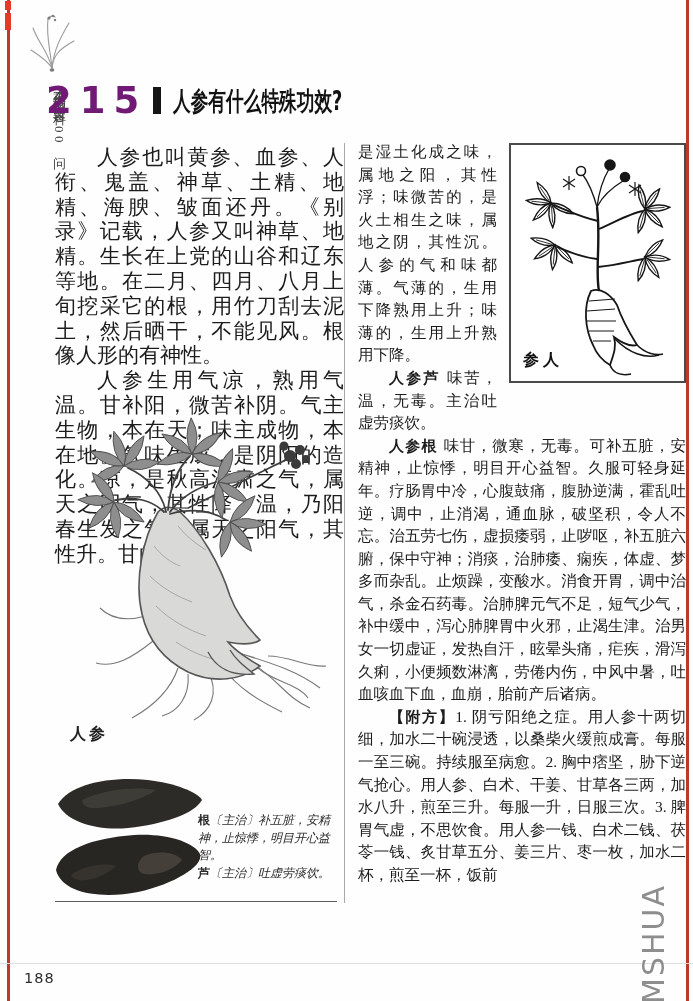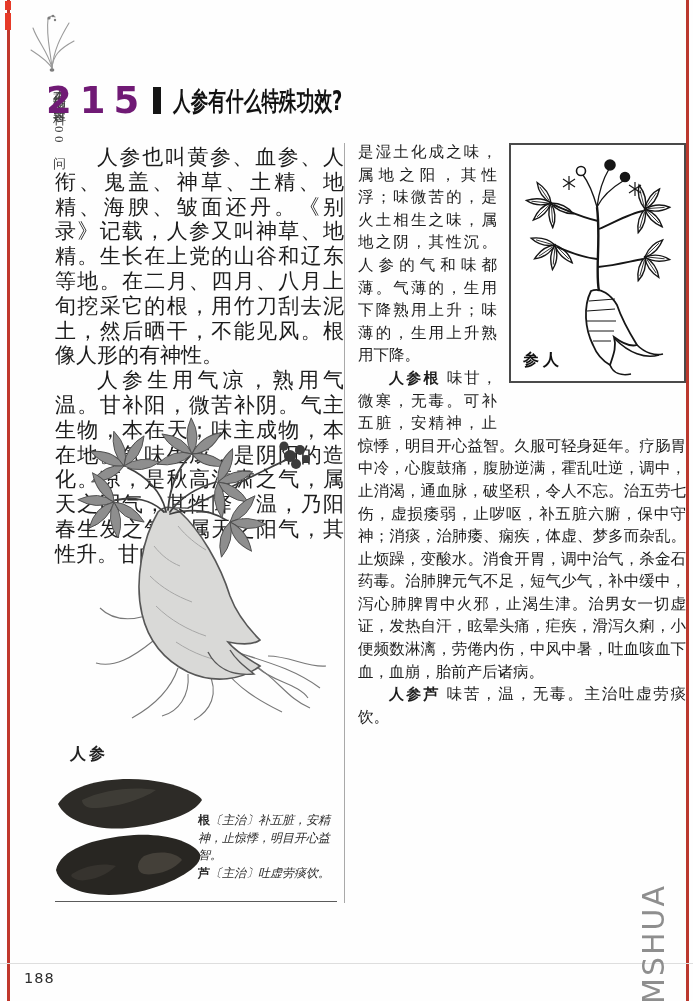--- a/index.html
+++ b/index.html
@@ -40,21 +40,21 @@
   }
 
   
   .left-col{position:absolute;left:55px;top:145px;width:289px;
     font-size:21px;line-height:24.8px;text-align:justify;}
   .left-col p{margin:0;text-indent:2em;}
 
   .ginseng-draw{position:absolute;left:58px;top:416px;width:276px;height:308px;}
   .ill-label{position:absolute;left:70px;top:724px;
     font-family:"DejaVu Sans","Liberation Sans",sans-serif;font-weight:bold;
-    font-size:16px;color:#222;letter-spacing:3px;margin-top:20px;}
+    font-size:16px;color:#222;letter-spacing:3px;}
 
   .photo{position:absolute;left:52px;top:774px;width:158px;height:126px;}
   .photo-caption{position:absolute;left:198px;top:812px;width:138px;
     font-size:12px;line-height:17.5px;color:#2a2a2a;font-style:italic;}
   .photo-caption .cap-head{font-weight:bold;font-style:normal;
     font-family:"DejaVu Sans","Liberation Sans",sans-serif;}
   .photo-rule{position:absolute;left:55px;top:901px;width:282px;height:1px;background:#5a5a5a;}
 
   .page-num{position:absolute;left:24px;top:924px;
     font-family:"DejaVu Sans","Liberation Sans",sans-serif;
@@ -313,19 +313,20 @@
         </g>
         <g stroke="#161616" stroke-width="1.6" fill="none">
           <path d="M93,216 C96,224 104,227 114,225"></path>
           <path d="M98,190 C112,204 128,210 142,206"></path>
           <path d="M120,196 C128,204 138,207 146,205"></path>
         </g>
       </svg>
       <div class="box-label">参人</div>
     </div>
     <p class="cont"><span class="rc-head"></span><span>是湿土化成之味，属地之阳，其性浮；味微苦的，是火土相生之味，属地之阴，其性沉。人参的气和味都薄。气薄的，生用下降熟用上升；味薄的，生用上升熟用下降。</span></p>
+    <p><span class="rc-head spaced">人参芦</span><span>味苦，温，无毒。主治吐虚劳痰饮。</span></p>
     <p><span class="rc-head spaced">人参根</span><span>味甘，微寒，无毒。可补五脏，安精神，止惊悸，明目开心益智。久服可轻身延年。疗肠胃中冷，心腹鼓痛，腹胁逆满，霍乱吐逆，调中，止消渴，通血脉，破坚积，令人不忘。治五劳七伤，虚损痿弱，止哕呕，补五脏六腑，保中守神；消痰，治肺痿、痫疾，体虚、梦多而杂乱。止烦躁，变酸水。消食开胃，调中治气，杀金石药毒。治肺脾元气不足，短气少气，补中缓中，泻心肺脾胃中火邪，止渴生津。治男女一切虚证，发热自汗，眩晕头痛，疟疾，滑泻久痢，小便频数淋漓，劳倦内伤，中风中暑，吐血咳血下血，血崩，胎前产后诸病。</span></p>
-    <p><span class="rc-head spaced">人参芦</span><span>味苦，温，无毒。主治吐虚劳痰饮。</span></p>
+    <p><span class="rc-head">【附方】</span><span>1. 阴亏阳绝之症。用人参十两切细，加水二十碗浸透，以桑柴火缓煎成膏。每服一至三碗。持续服至病愈。2. 胸中痞坚，胁下逆气抢心。用人参、白术、干姜、甘草各三两，加水八升，煎至三升。每服一升，日服三次。3. 脾胃气虚，不思饮食。用人参一钱、白术二钱、茯苓一钱、炙甘草五分、姜三片、枣一枚，加水二杯，煎至一杯，饭前</span></p>
   </div>
 
   <div class="watermark">MSHUA</div>
 
 </div>
 
 </body></html>

